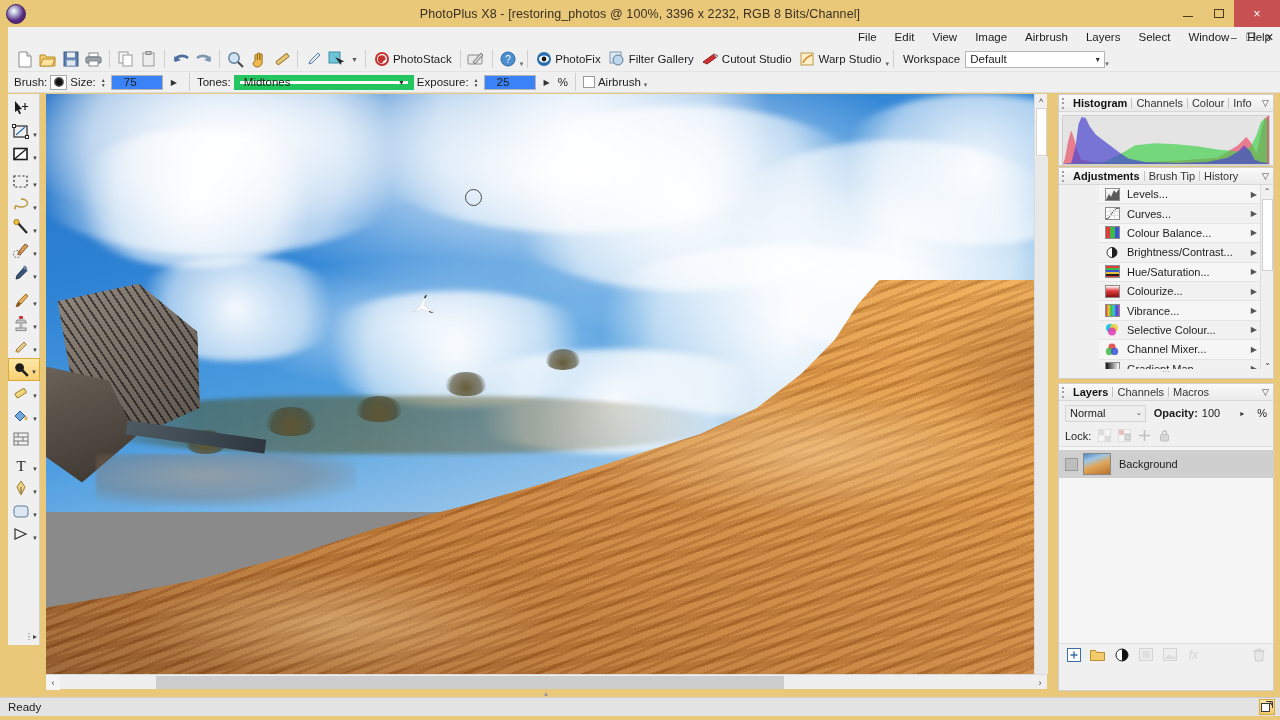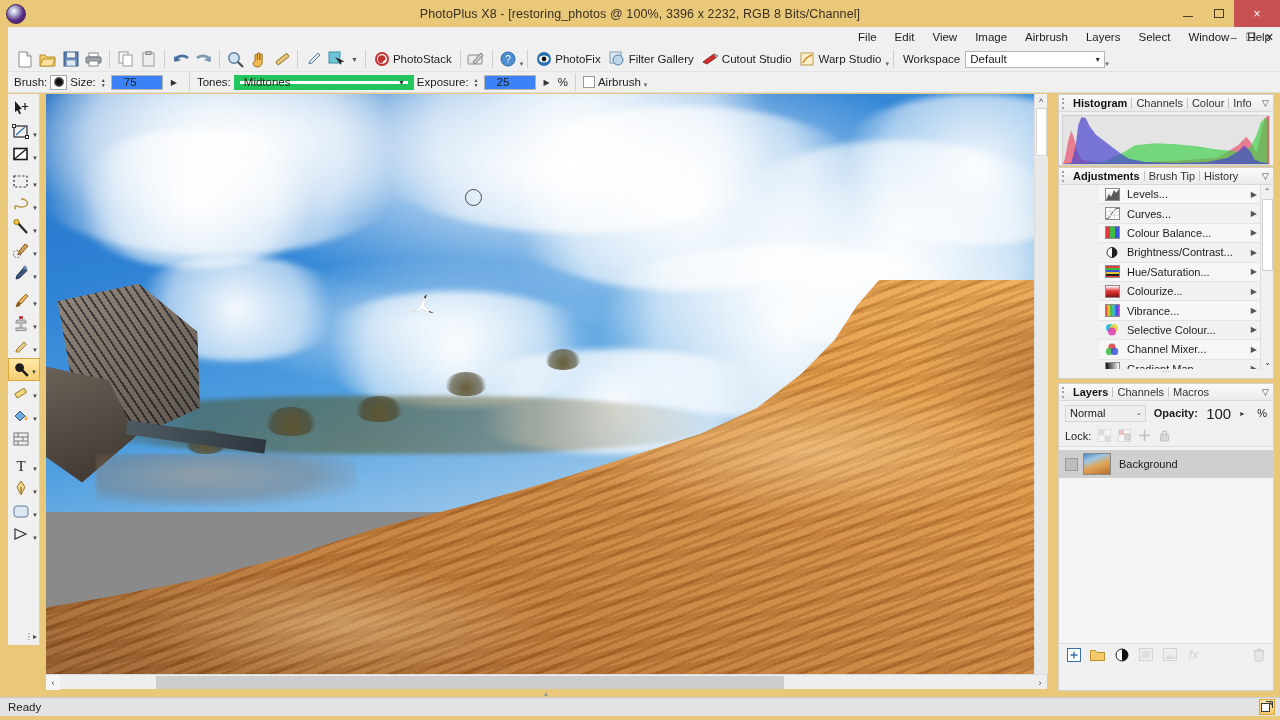--- a/index.html
+++ b/index.html
@@ -224,21 +224,21 @@
   .adj-lbl { font-size: 11px; color: #1c1c1c; flex: 1; }
   .adj-tri { font-size: 8px; color: #555; margin-right: 16px; }
   .adj-scroll { position: absolute; right: 0; top: 0; width: 13px; height: 100%; background: #f0f0f0; border-left: 1px solid #dcdcdc; }
   .adj-scroll .ar { height: 13px; display:flex; align-items:center; justify-content:center; font-size:8px; color:#333; }
   .adj-scroll .th { position:absolute; top:14px; left:1px; width:11px; height:72px; background:#fff; border:1px solid #cfcfcf; }
 
   .layers-opts { height: 24px; display: flex; align-items: center; padding: 0 6px; gap: 4px; background:#f0f0f0; }
   .blend-combo { width: 92px; height: 17px; background: #eee; border: 1px solid #d5d5d5;
     display:flex; align-items:center; justify-content:space-between; padding: 0 3px 0 4px; font-size: 11px; color: #1c1c1c; }
   .op-label { font-size: 11px; color: #1c1c1c; font-weight: bold; margin-left: 4px; }
-  .op-val { width: 34px; text-align: right; font-size: 15px; color: #1c1c1c; }
+  .op-val { width: 34px; font-size: 11px; color: #1c1c1c; }
   .lock-row { height: 22px; display: flex; align-items: center; padding-left: 6px; gap: 6px; border-bottom: 1px solid #dedede; }
   .lock-lbl { font-size: 11px; color: #1c1c1c; }
   .lock-ic { width: 14px; height: 14px; opacity: .45; display: flex; align-items: center; justify-content: center; }
   .layer-list { height: 196px; background: #f5f5f5; padding-top: 3px; }
   .layer-row { height: 28px; display: flex; align-items: center; padding: 0 6px; background: #cfcfcf; }
   .eye { width: 13px; height: 13px; background: #bdbdbd; border: 1px solid #9a9a9a; margin-right: 5px; }
   .lthumb { width: 28px; height: 22px; border: 1px solid #8a8a8a;
     background: linear-gradient(160deg, #4d86c4 0%, #9fc6e3 28%, #e0a558 55%, #b8702f 100%); margin-right: 8px; }
   .lname { font-size: 11px; color: #1c1c1c; }
   .layer-foot { height: 22px; display: flex; align-items: center; gap: 9px; padding: 0 7px; border-top: 1px solid #dcdcdc; background: #f0f0f0; }

